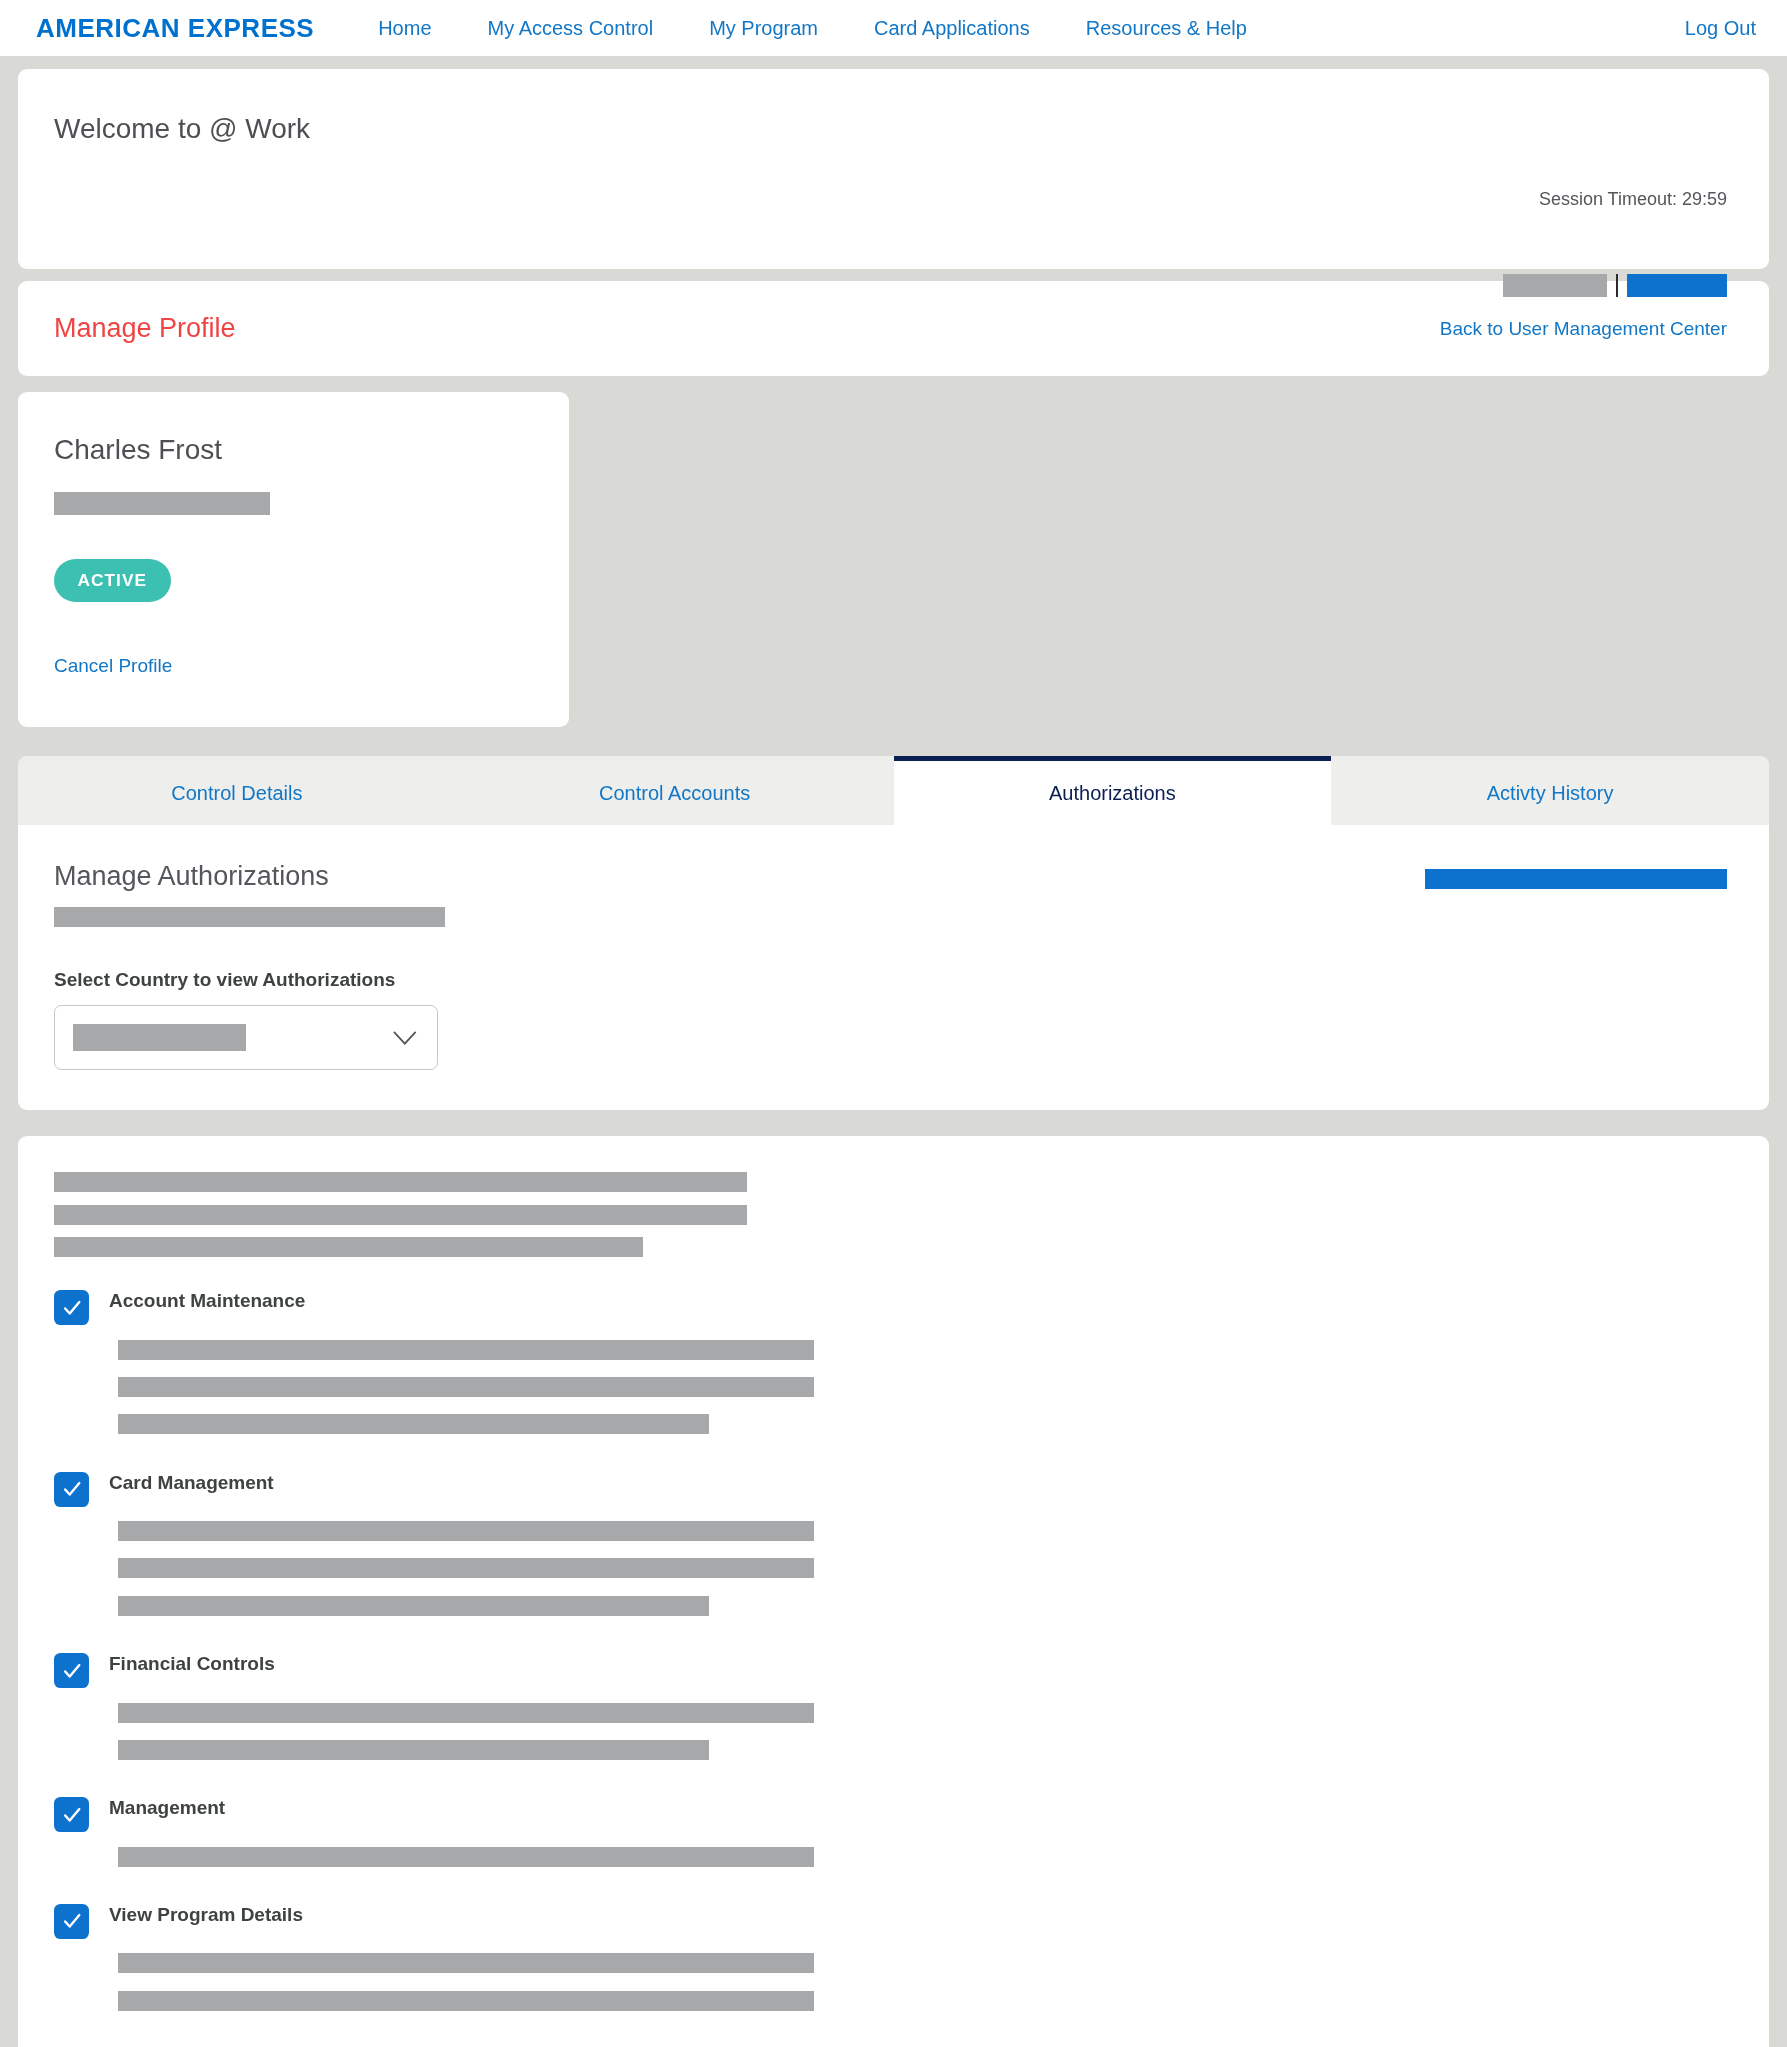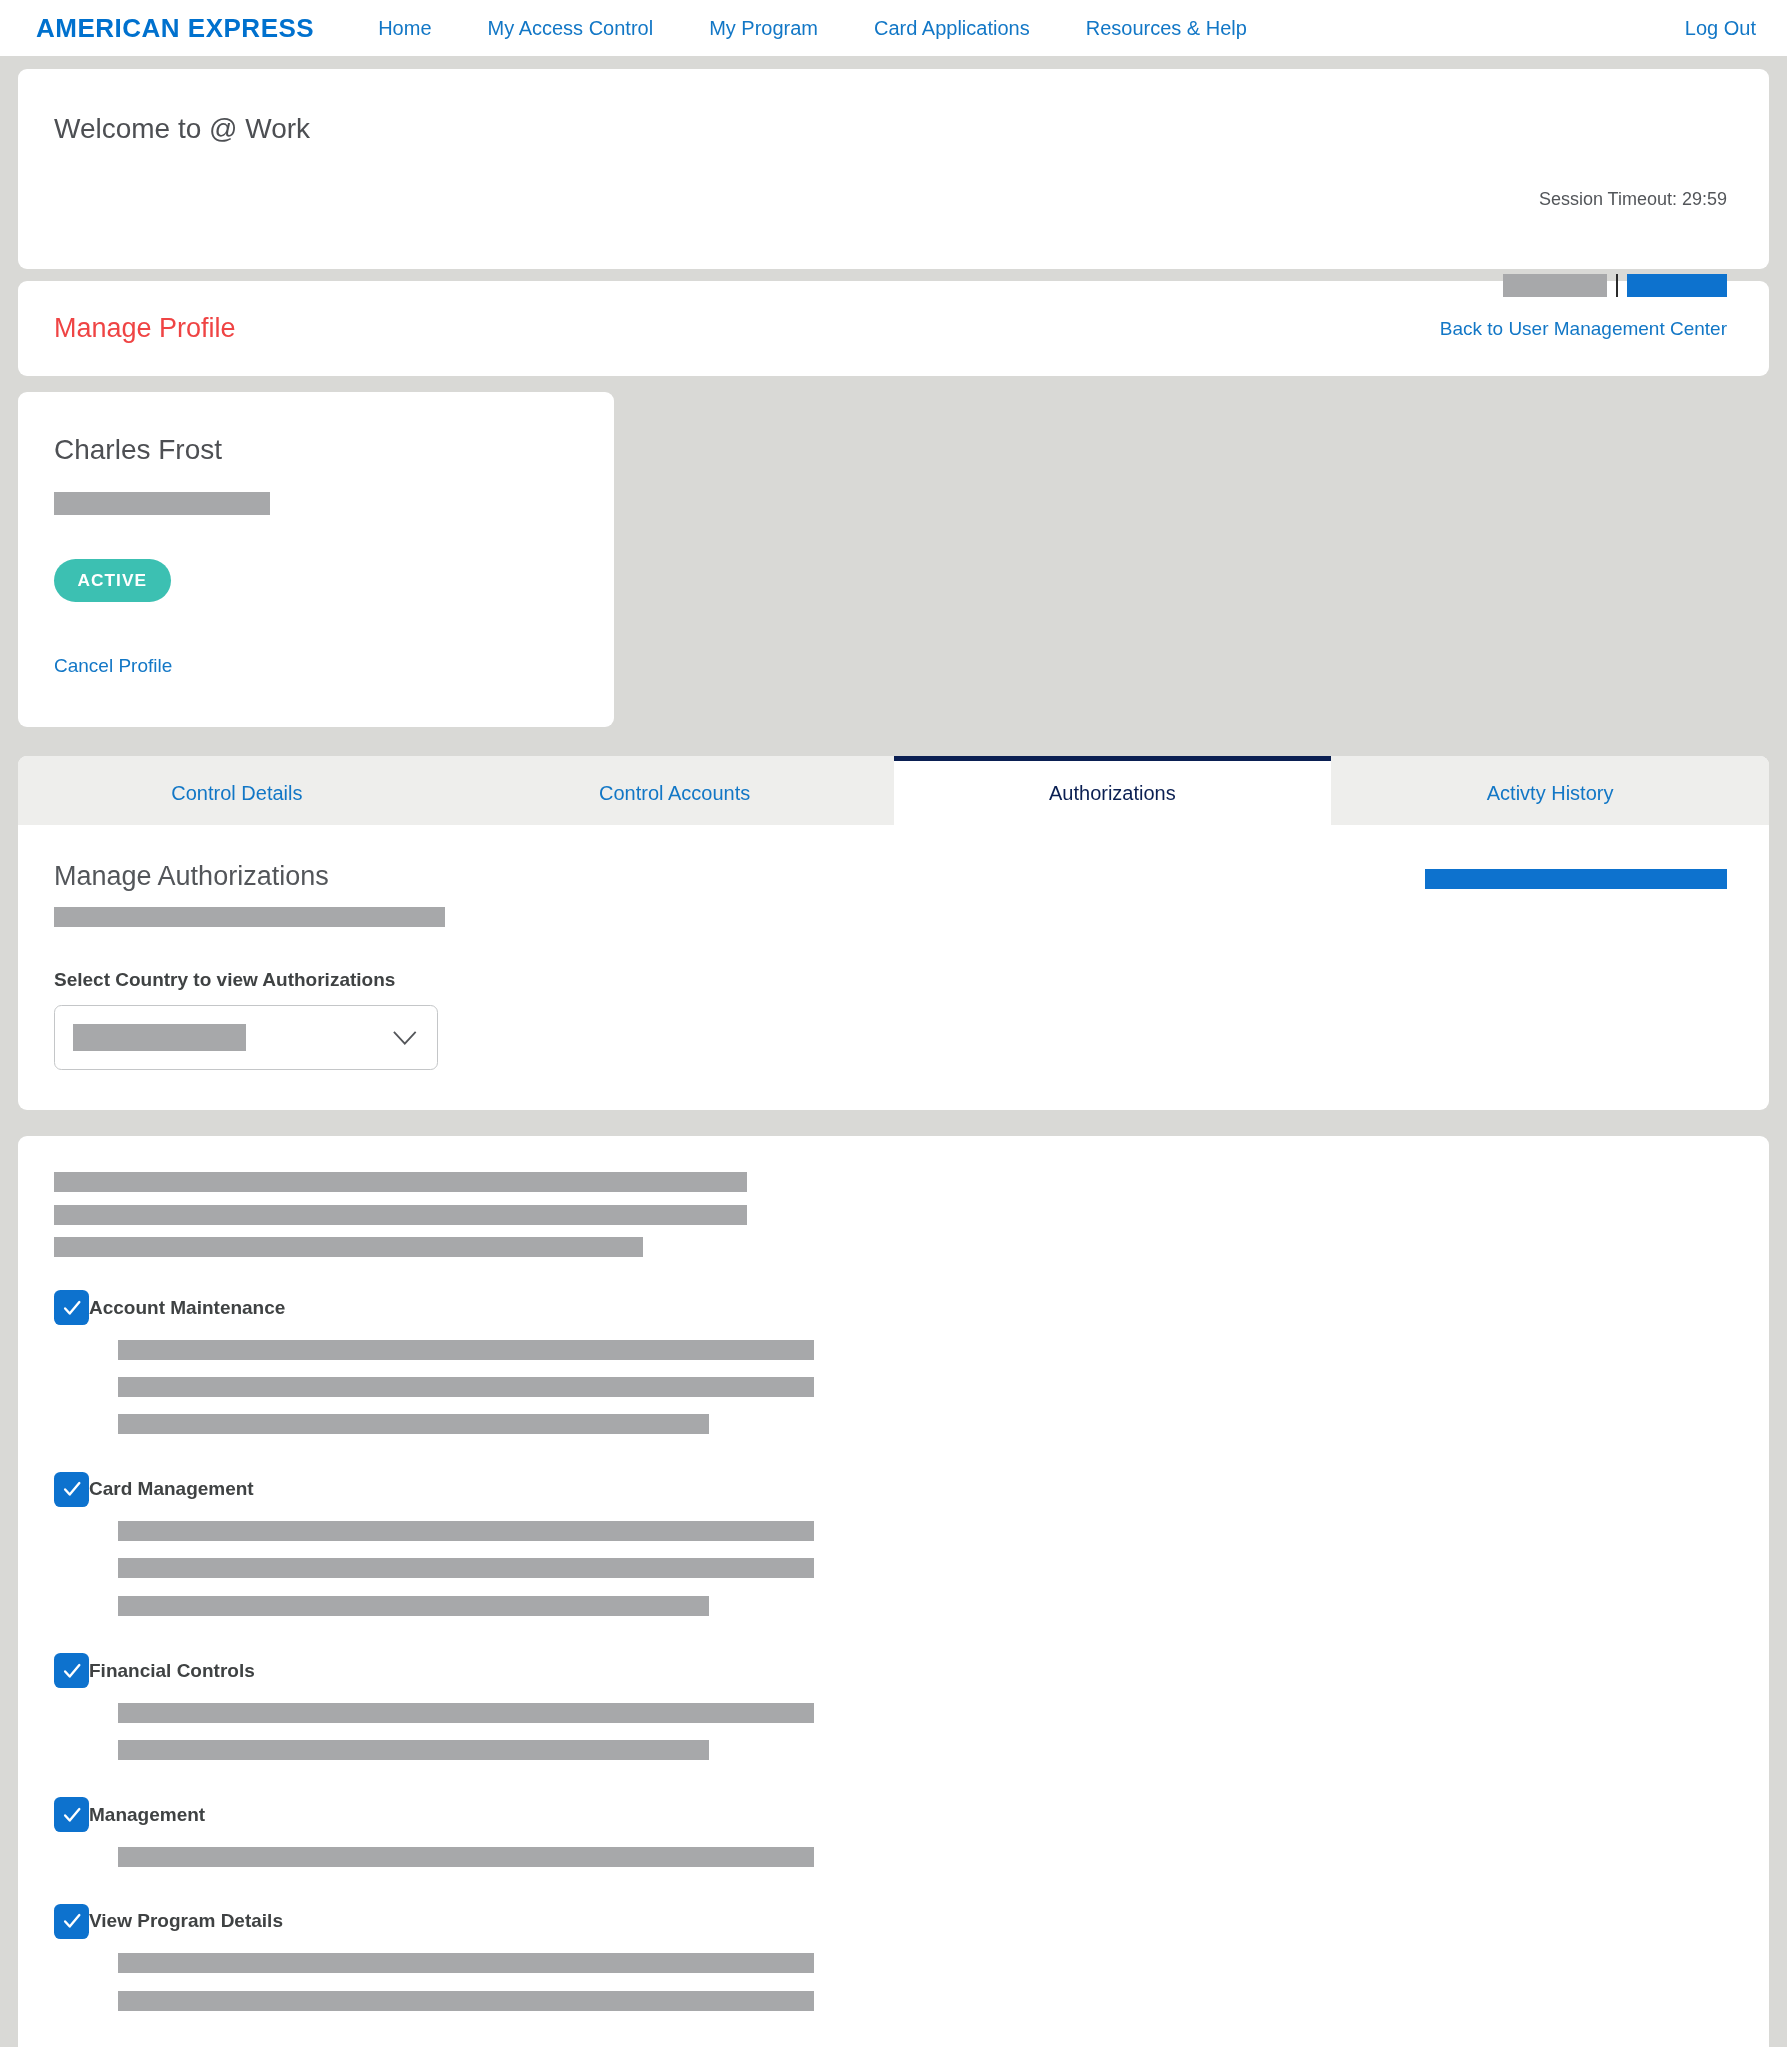--- a/index.html
+++ b/index.html
@@ -107,21 +107,21 @@
   }
   .back-link {
     font-size: 19px;
     color: #1277c6;
     text-decoration: none;
     cursor: pointer;
   }
 
   
   .user-card {
-    width: 596px;
+    width: 551px;
     margin: 16px 0 0 18px;
     background: #fff;
     border-radius: 9px;
     padding: 42px 36px 40px 36px;
     min-height: 335px;
   }
   .user-name {
     font-size: 28px;
     color: #4d4f53;
     font-weight: 400;
@@ -248,21 +248,21 @@
     height: 20px;
     margin-bottom: 12.7px;
   }
   .bar.w-full   { width: 693px; }
   .bar.w-short  { width: 589px; }
   .intro-bars { margin-bottom: 33px; }
 
   .auth-item { margin-bottom: 9px; }
   .auth-item-head {
     display: flex;
-    align-items: center;
+    gap: 20px;
     margin-bottom: 14.5px;
   }
   .checkbox {
     width: 35px;
     height: 35px;
     background: #0d72ce;
     border-radius: 6.4px;
     display: flex;
     align-items: center;
     justify-content: center;

